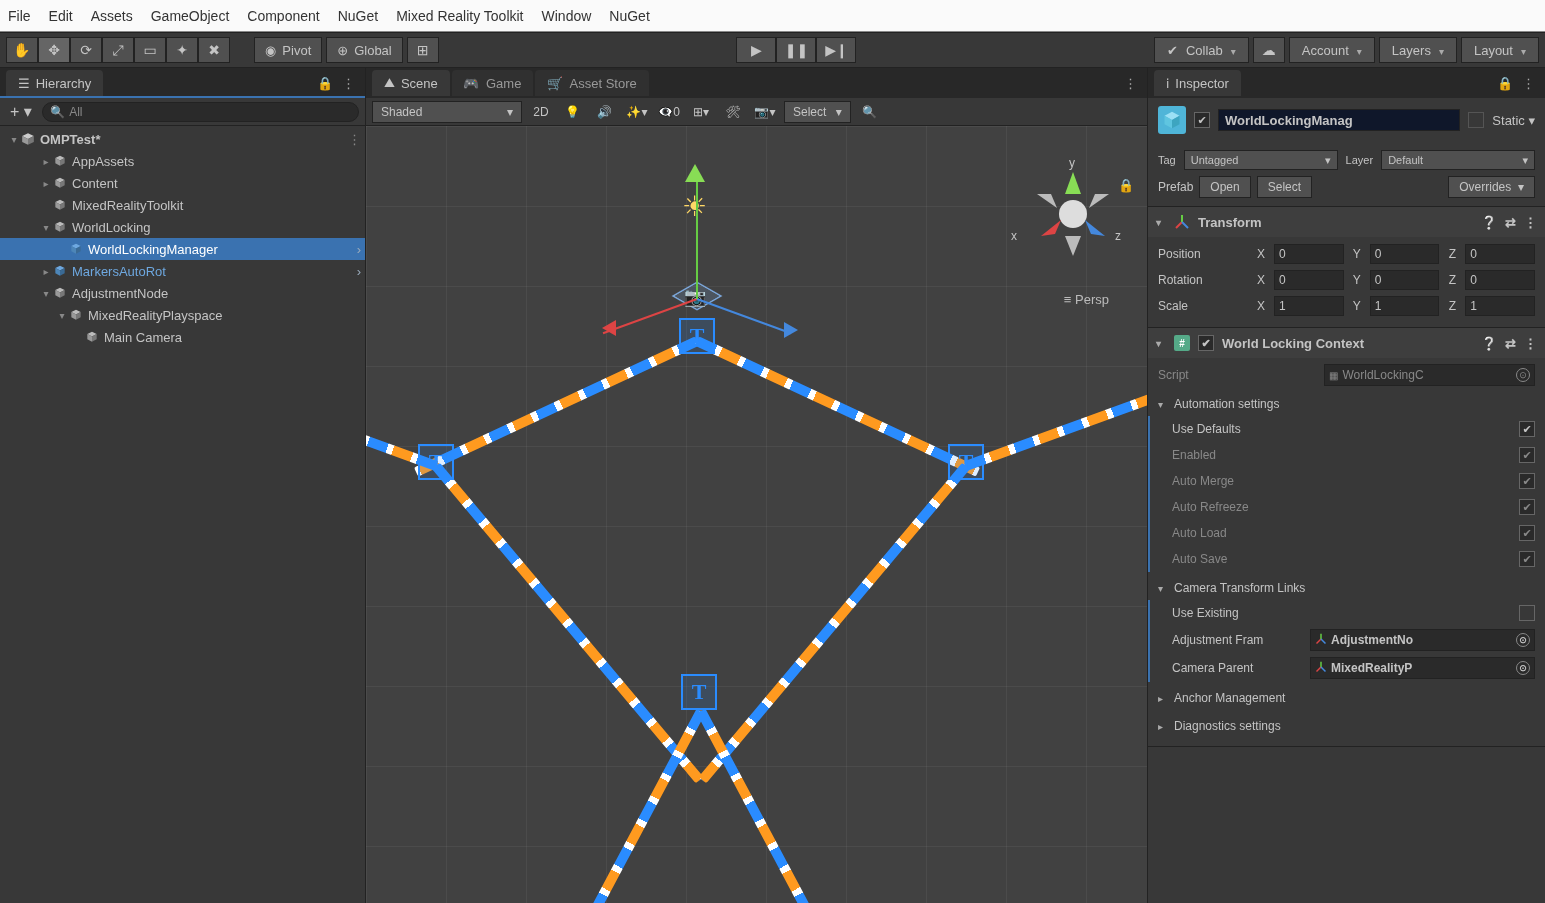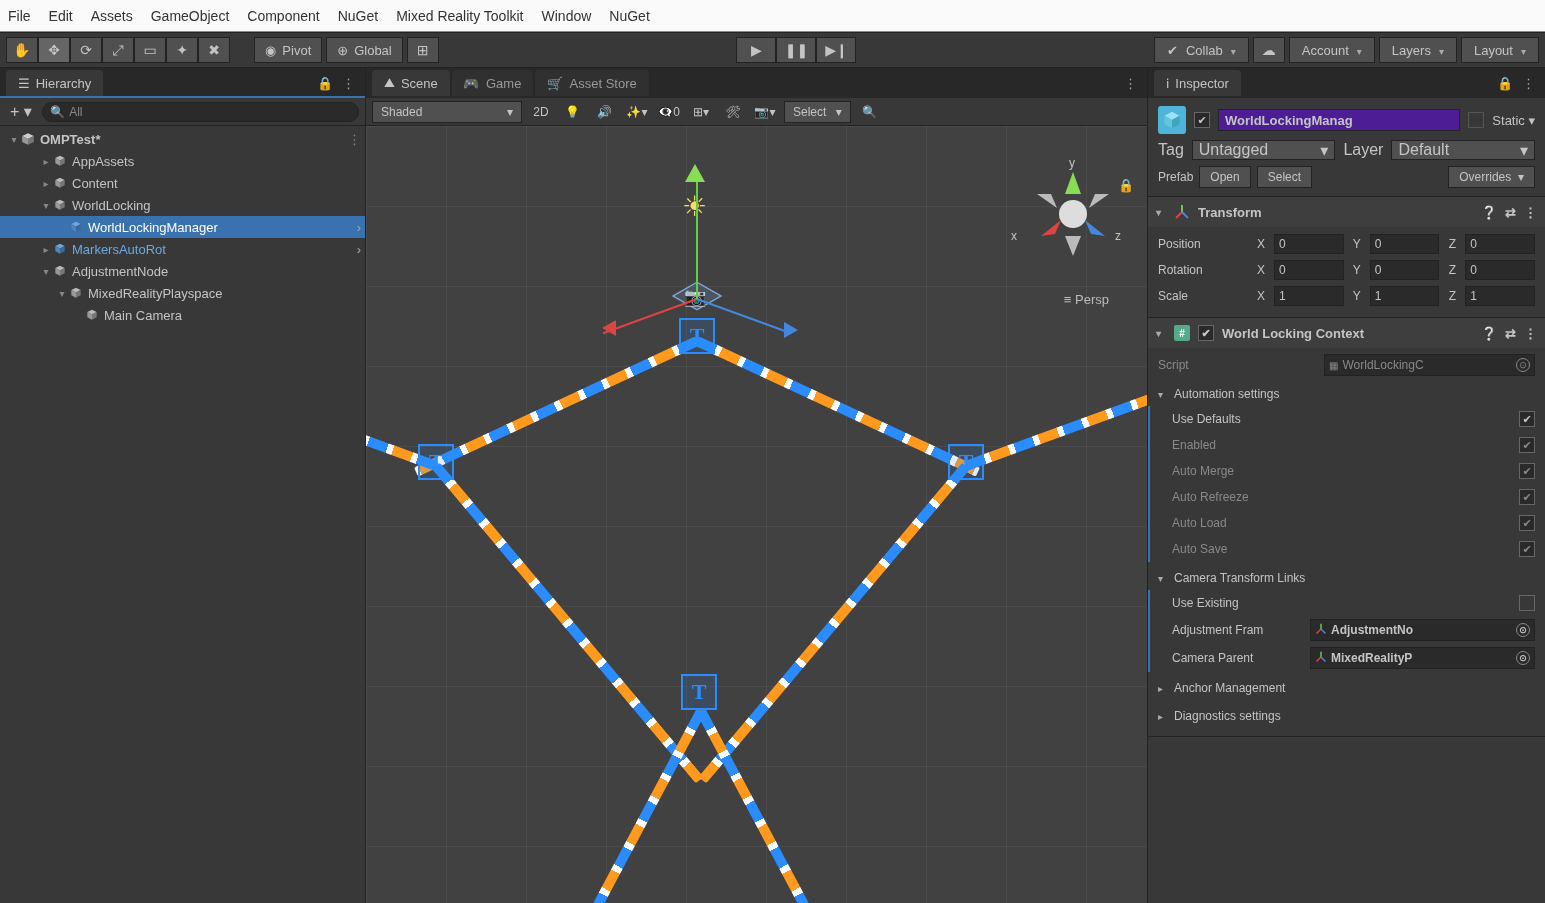--- a/index.html
+++ b/index.html
@@ -68,23 +68,23 @@
 }
 .tgizmo { position: absolute; width: 36px; height: 36px; border: 2px solid #2a8cff; background: rgba(42,140,255,0.15); color: #2a8cff; font-weight: bold; font-size: 22px; display: flex; align-items: center; justify-content: center; font-family: serif; }
 
 
 .axis-line { position: absolute; height: 2px; transform-origin: left center; }
 
 
 .insp-header { padding: 8px 10px; border-bottom: 1px solid #222; }
 .insp-title-row { display: flex; align-items: center; gap: 8px; }
 .insp-cube-ico { width: 28px; height: 28px; background: #4fb5d8; border-radius: 3px; display:flex; align-items:center; justify-content:center;}
-.insp-name { flex: 1; height: 22px; background: #4c1d95; border: 1px solid #222; padding: 0 6px; display: flex; align-items: center; font-weight: bold; overflow: hidden; }
+.insp-name { flex: 1; height: 22px; background: #0f172a; border: 1px solid #222; padding: 0 6px; display: flex; align-items: center; font-weight: bold; overflow: hidden; }
 .insp-checkbox { width: 16px; height: 16px; background: #2a2a2a; border: 1px solid #666; display: flex; align-items: center; justify-content: center; font-size: 11px; }
-.insp-sub-row { display: flex; align-items: center; gap: 8px; margin-top: 6px; font-size: 16px; }
+.insp-sub-row { display: flex; align-items: center; gap: 8px; margin-top: 16px; font-size: 11px; }
 .insp-drop { height: 20px; background: #505050; border: 1px solid #222; padding: 0 6px; display: flex; align-items: center; gap: 4px; flex:1; }
 .insp-prefab-row { display: flex; align-items: center; gap: 6px; margin-top: 6px; font-size: 12px; }
 .insp-btn { height: 22px; background: #505050; border: 1px solid #222; padding: 0 10px; display: flex; align-items: center; }
 
 .component { border-bottom: 1px solid #222; }
 .comp-header { height: 30px; display: flex; align-items: center; padding: 0 8px; gap: 8px; font-weight: bold; font-size: 13px; background: #3e3e3e; }
 .comp-header .fold { width: 10px; font-size: 10px; color: #aaa; }
 .comp-header .ico { width: 16px; height: 16px; display:flex; align-items:center; justify-content:center; }
 .comp-header .title { flex: 1; }
 .comp-body { padding: 4px 10px 8px 10px; font-size: 12px; }
@@ -212,20 +212,31 @@
             <span class="cube">
               <svg viewBox="0 0 24 24">
                 <path fill="#bbb" d="M12 3L4 7l8 4 8-4z"></path>
                 <path fill="#999" d="M4 7v9l8 4V11z"></path>
                 <path fill="#777" d="M20 7v9l-8 4V11z"></path>
               </svg>
             </span>
             <span>Content</span>
           </div>
           <div class="hier-row" style="padding-left: 40px;">
+            <span class="arrow">&nbsp;</span>
+            <span class="cube">
+              <svg viewBox="0 0 24 24">
+                <path fill="#bbb" d="M12 3L4 7l8 4 8-4z"></path>
+                <path fill="#999" d="M4 7v9l8 4V11z"></path>
+                <path fill="#777" d="M20 7v9l-8 4V11z"></path>
+              </svg>
+            </span>
+            <span>MixedRealityToolkit</span>
+          </div>
+          <div class="hier-row" style="padding-left: 40px;">
             <span class="arrow">▾</span>
             <span class="cube">
               <svg viewBox="0 0 24 24">
                 <path fill="#bbb" d="M12 3L4 7l8 4 8-4z"></path>
                 <path fill="#999" d="M4 7v9l8 4V11z"></path>
                 <path fill="#777" d="M20 7v9l-8 4V11z"></path>
               </svg>
             </span>
             <span>WorldLocking</span>
           </div>

